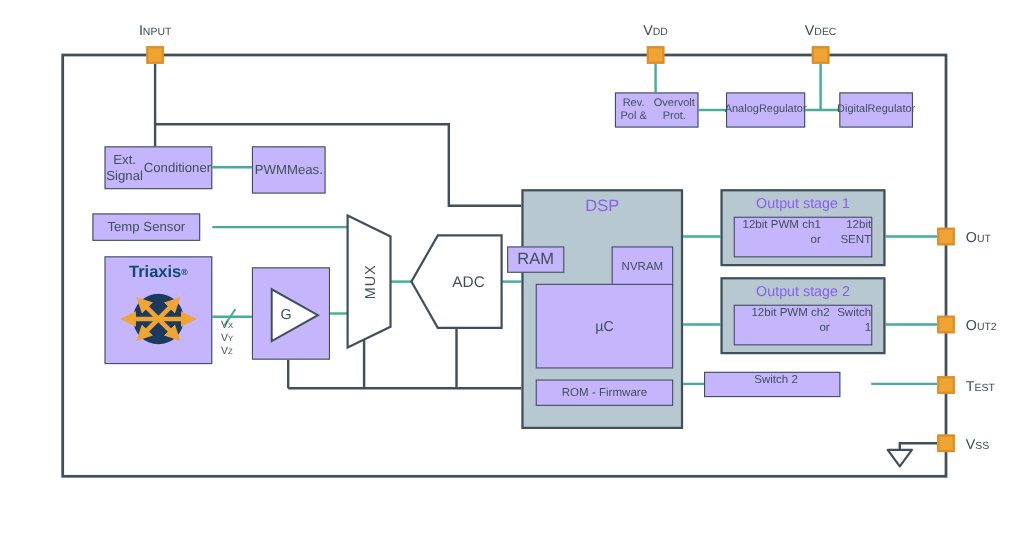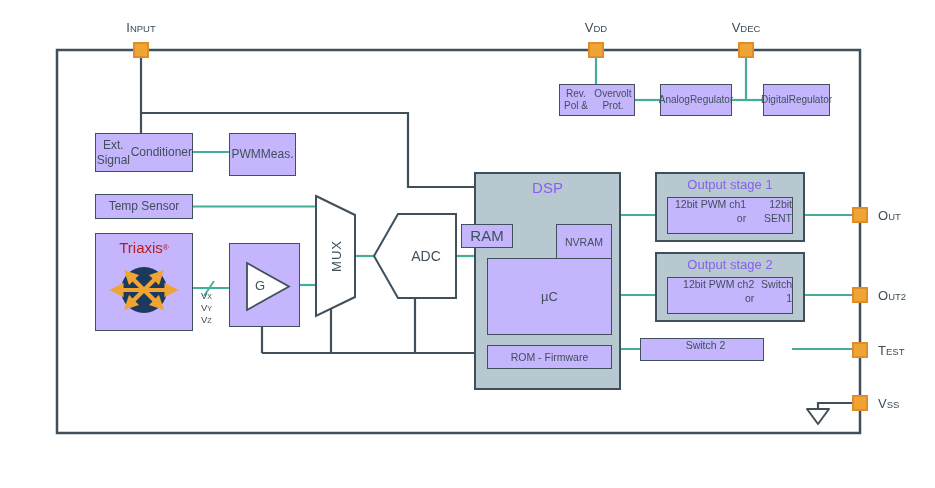--- a/index.html
+++ b/index.html
@@ -13,21 +13,21 @@
   .panel-title{position:absolute;text-align:center;color:#8b5cf6;}
   .pad{position:absolute;width:16px;height:16px;background:#F0A433;border:2px solid #DD8E2B;box-sizing:border-box;}
   .pin-label{position:absolute;white-space:nowrap;font-size:13px;color:#3C4C56;line-height:16px;}
   .pin-label .sm{font-size:9.5px;}
   .sig{position:absolute;font-size:9.5px;color:#3C4C56;line-height:11px;}
   .sig .sm{font-size:7px;}
   .lbl{position:absolute;display:flex;align-items:center;justify-content:center;text-align:center;}
   .mode{align-items:flex-start;padding-left:7px;text-align:right;font-size:10.5px;line-height:1.3;}
   .centered{transform:translateX(-50%);}
   .rot{transform:rotate(-90deg);letter-spacing:1px;}
-  .navy{color:#b91c1c;font-weight:normal;}
+  .navy{color:#0c4a6e;font-weight:bold;}
   sup.reg{font-size:8px;vertical-align:super;}
 </style>
 </head>
 <body>
 
 <div class="stage">
 
   <svg class="wires" width="935" height="488">
 
     <rect x="57" y="50" width="803" height="383" fill="none" stroke="#40505A" stroke-width="2.5"></rect>
@@ -90,21 +90,21 @@
   </div>
 
   <div class="box" style="left:229px;top:133px;width:67px;height:43px;font-size:12px">
     <div>PWM</div>
     <div>Meas.</div>
   </div>
   <div class="box" style="left:95px;top:133px;width:98px;height:39px;font-size:12px">
     <div>Ext. Signal</div>
     <div>Conditioner</div>
   </div>
-  <div class="box" style="left:95px;top:194px;width:98px;height:25px;font-size:12px">
+  <div class="box" style="left:84px;top:194px;width:98px;height:25px;font-size:12px">
     <div>Temp Sensor</div>
   </div>
 
   <div class="box" style="left:95px;top:233px;width:98px;height:98px"></div>
   <div class="lbl navy" style="left:95px;top:238px;width:98px;height:18px;font-size:15px">
     <span>Triaxis</span>
       <sup class="reg">®</sup>
   </div>
   <svg style="position:absolute;left:106px;top:256px" width="76" height="70">
     <defs>

